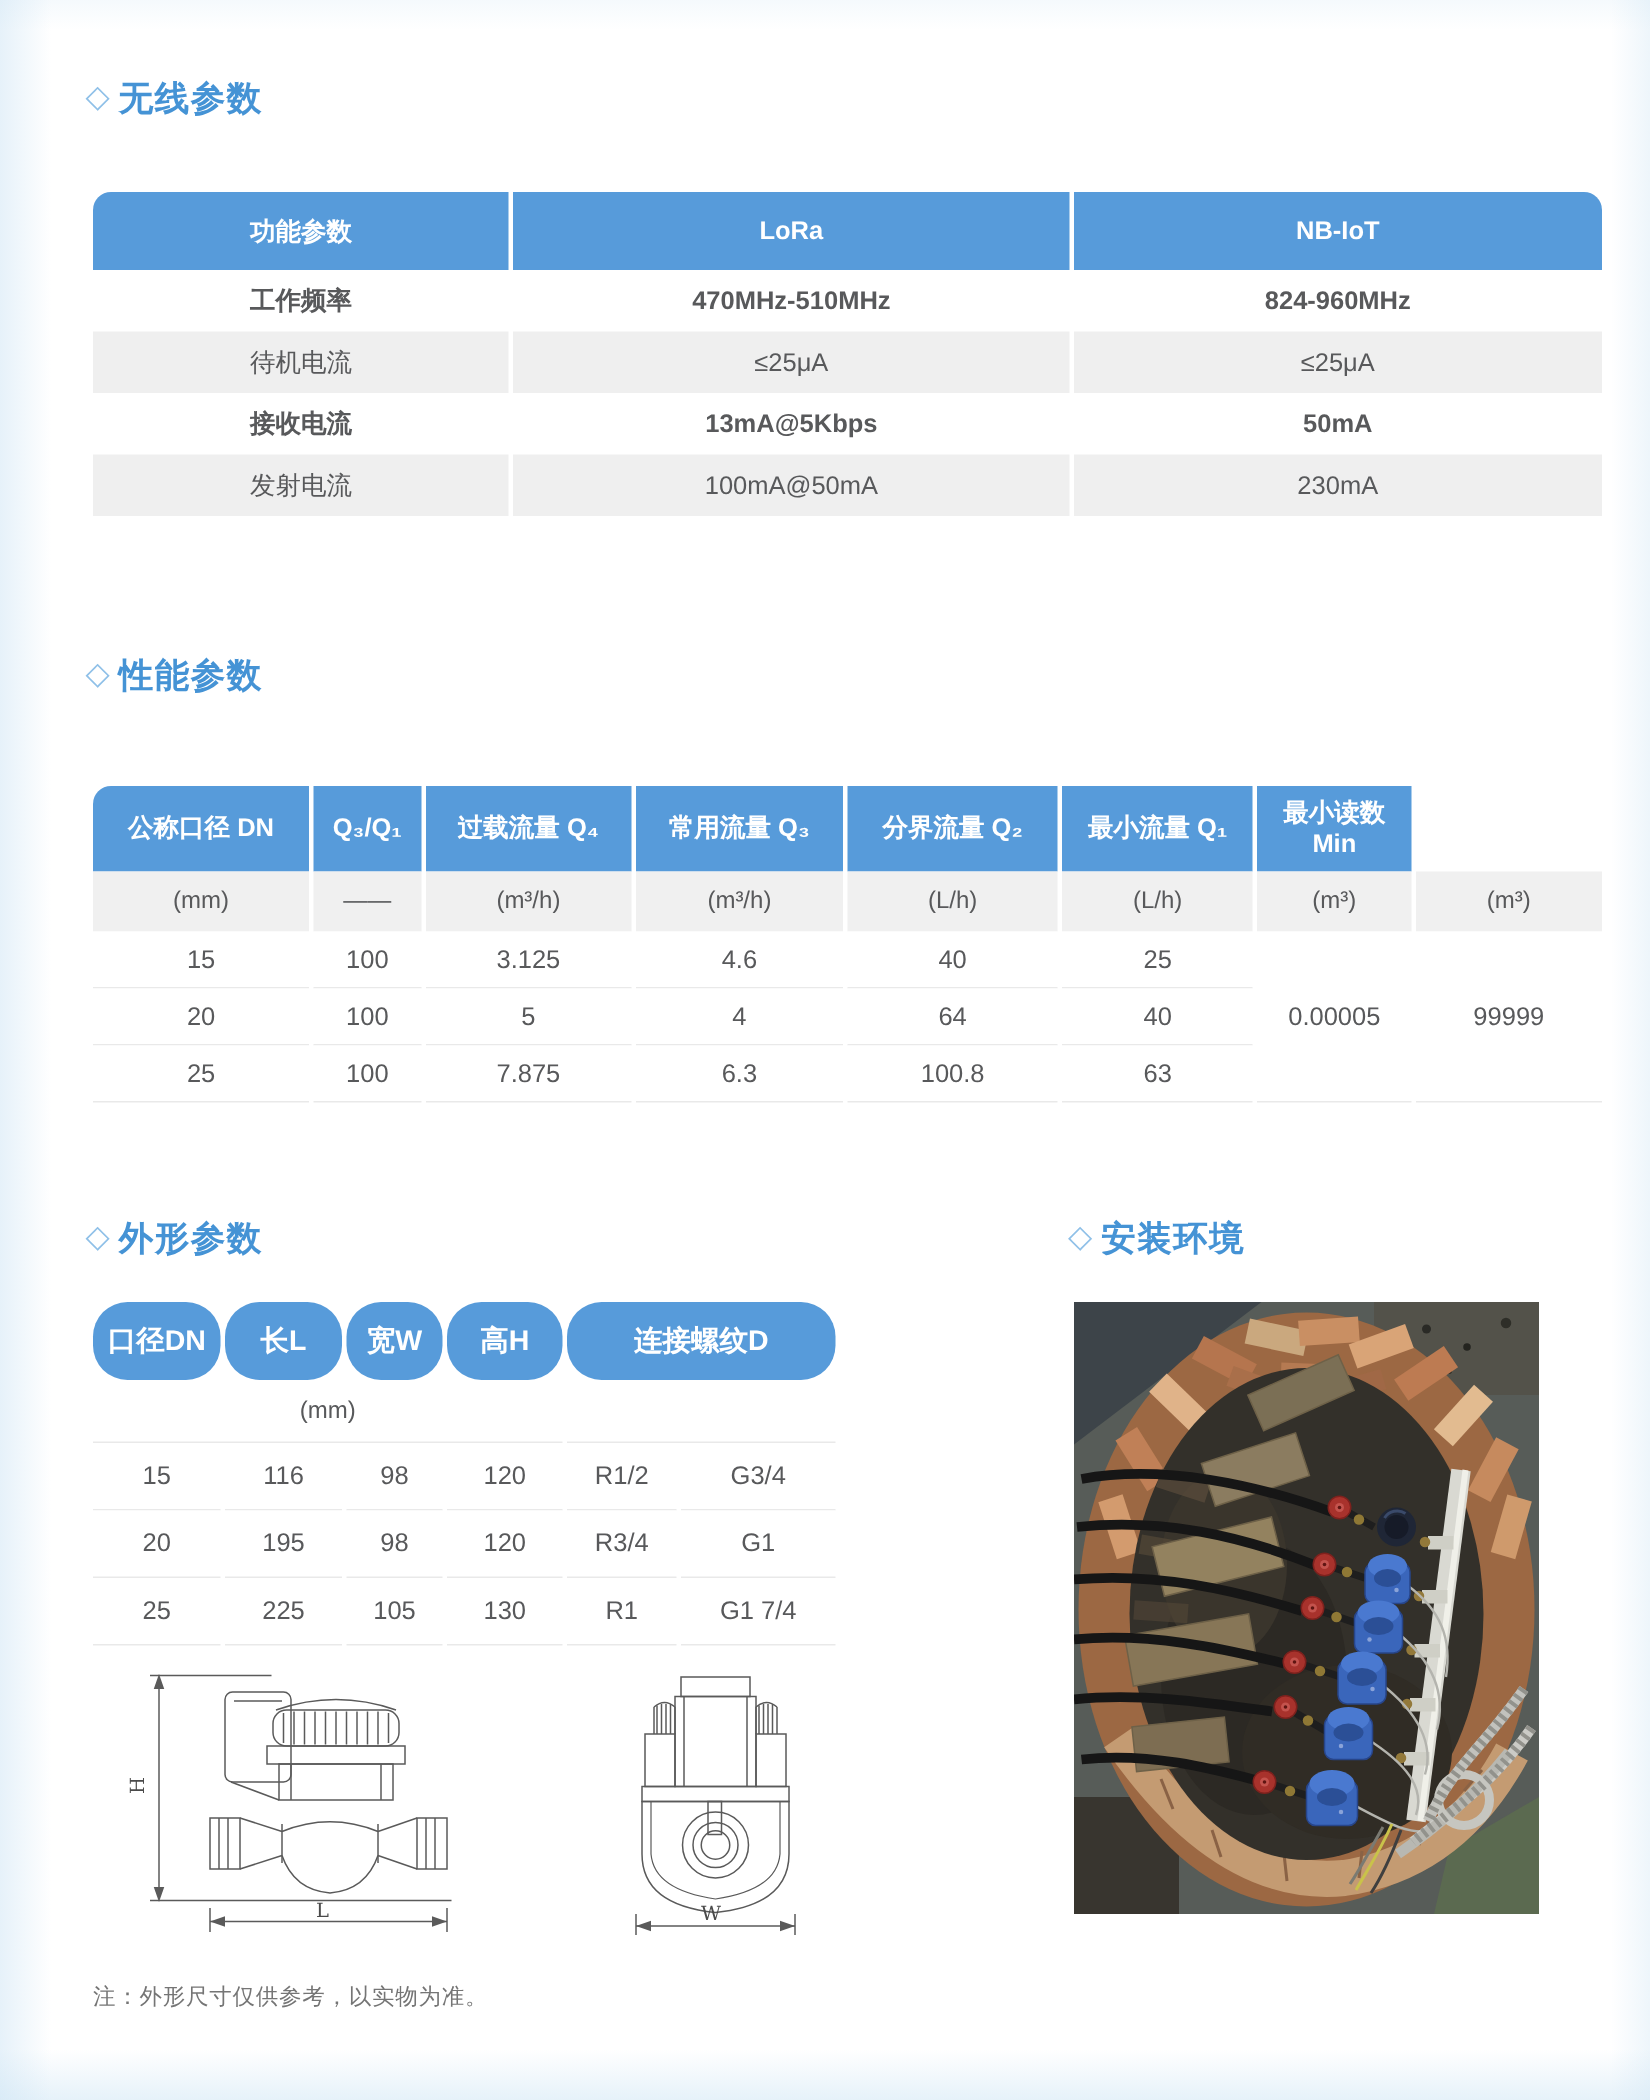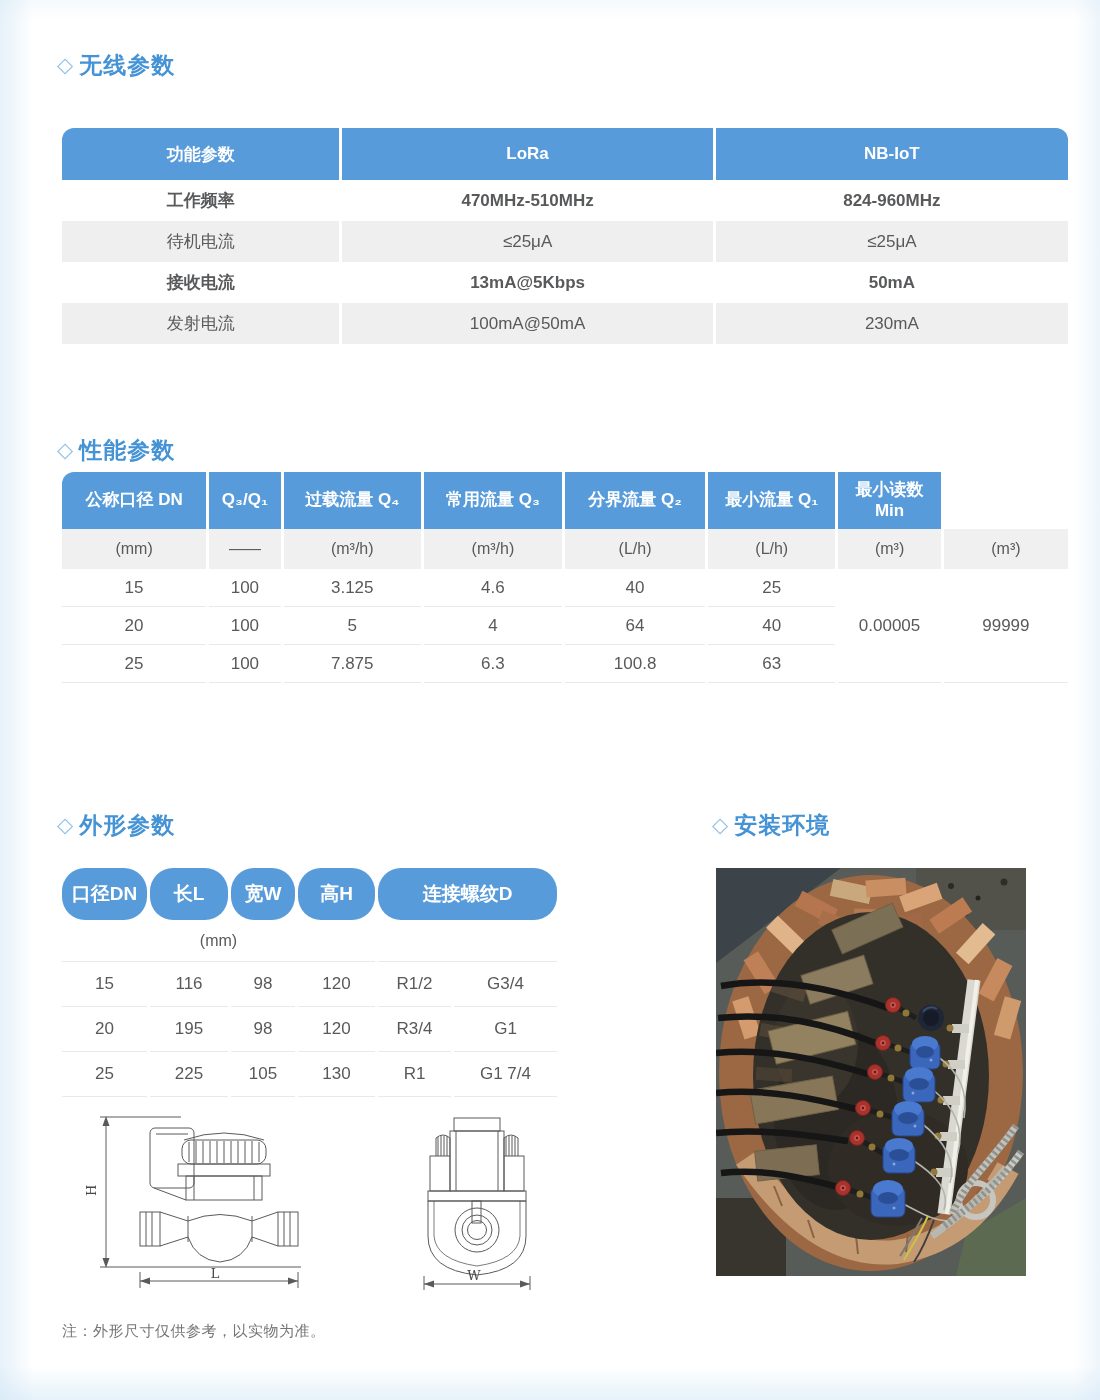--- a/index.html
+++ b/index.html
@@ -22,21 +22,21 @@
   .tbl{position:absolute;display:grid;column-gap:3px;}
   .cell{display:flex;align-items:center;justify-content:center;text-align:center;}
   .th{background:#579BDA;color:#fff;font-weight:bold;}
   .tl{border-top-left-radius:12px;}
   .tr{border-top-right-radius:12px;}
   .t1{left:62px;top:128px;width:1006px;grid-template-columns:278fr 371fr 353fr;grid-template-rows:52px 41px 41px 41px 41px;}
   .t1 .th{font-size:20px;}
   .t1 .cell{font-size:17px;}
   .r-white{background:#FFFFFF;font-weight:bold;}
   .r-gray{background:#EFEFEF;}
-  .t2{left:62px;top:472px;width:1006px;grid-template-columns:145fr 72fr 138fr 139fr 141fr 128fr 103fr 125fr;grid-template-rows:57px 40px 38px 38px 38px;}
+  .t2{left:62px;top:524px;width:1006px;grid-template-columns:145fr 72fr 138fr 139fr 141fr 128fr 103fr 125fr;grid-template-rows:57px 40px 38px 38px 38px;}
   .t2 .th{font-size:17px;line-height:1.18;padding:0 2px;}
   .t2 .th .two-line{display:flex;flex-direction:column;align-items:center;}
   .t2 .unit{background:#F0F0F0;font-size:16px;}
   .t2 .data{background:#fff;font-size:17px;}
   .bb{border-bottom:1px solid #E9E9E9;}
   .t3{left:62px;top:868px;width:495px;grid-template-columns:85fr 78fr 64fr 77fr 73fr 103fr;grid-template-rows:52px 42px 45px 45px 45px;}
   .t3 .th{font-size:19px;border-radius:23px;}
   .t3 .unit{background:#fff;font-size:16px;}
   .t3 .data{background:#fff;font-size:17px;}
   .photo{

